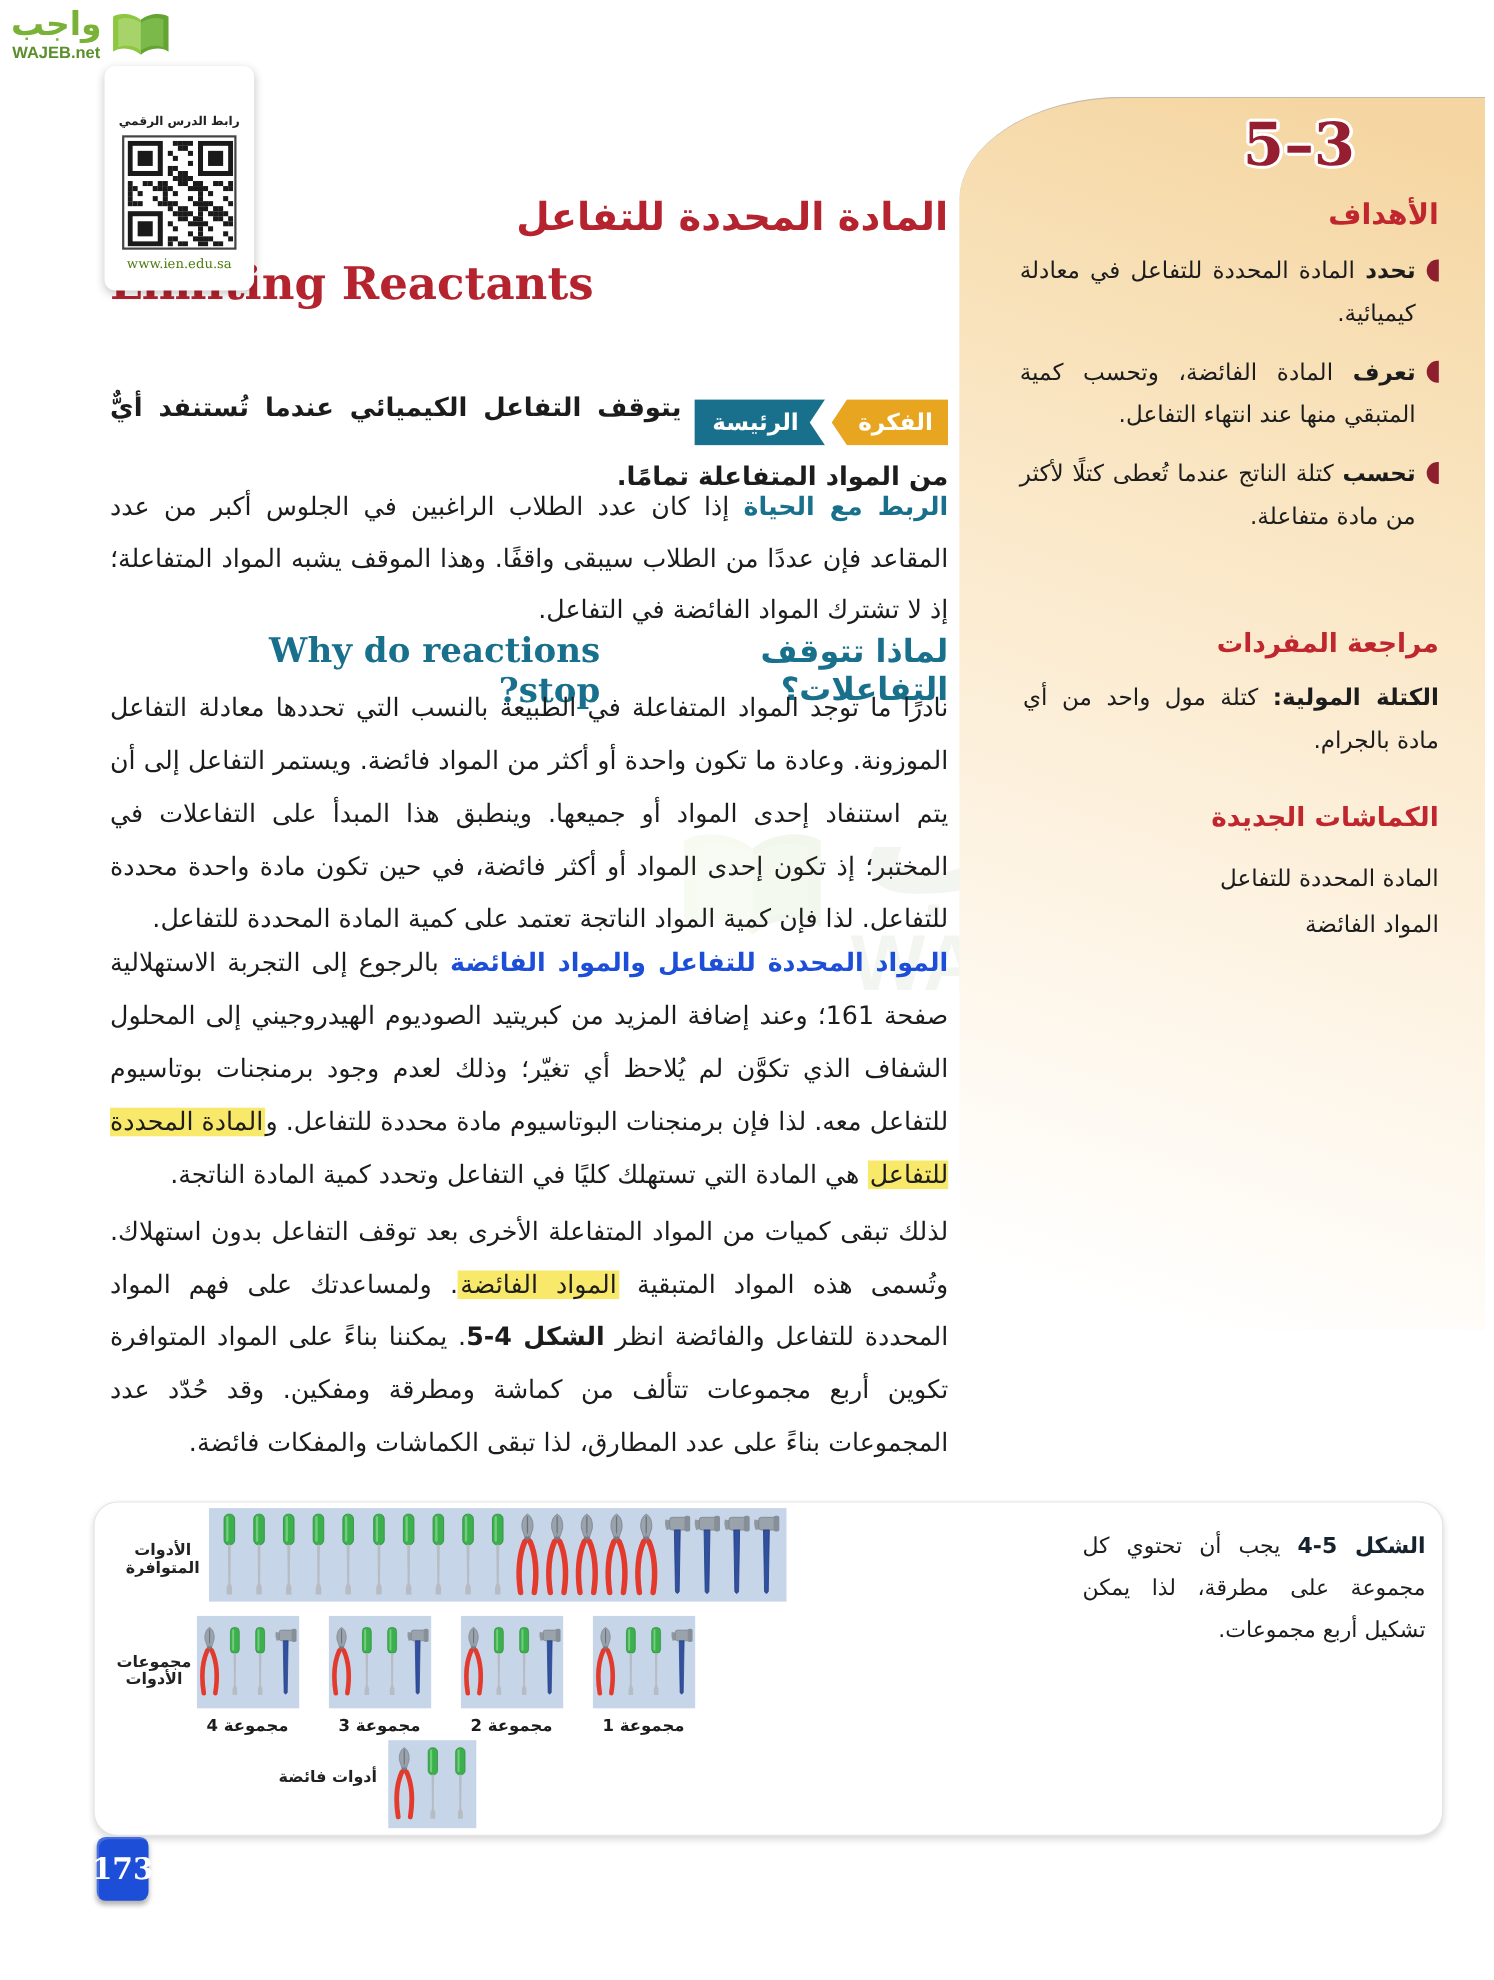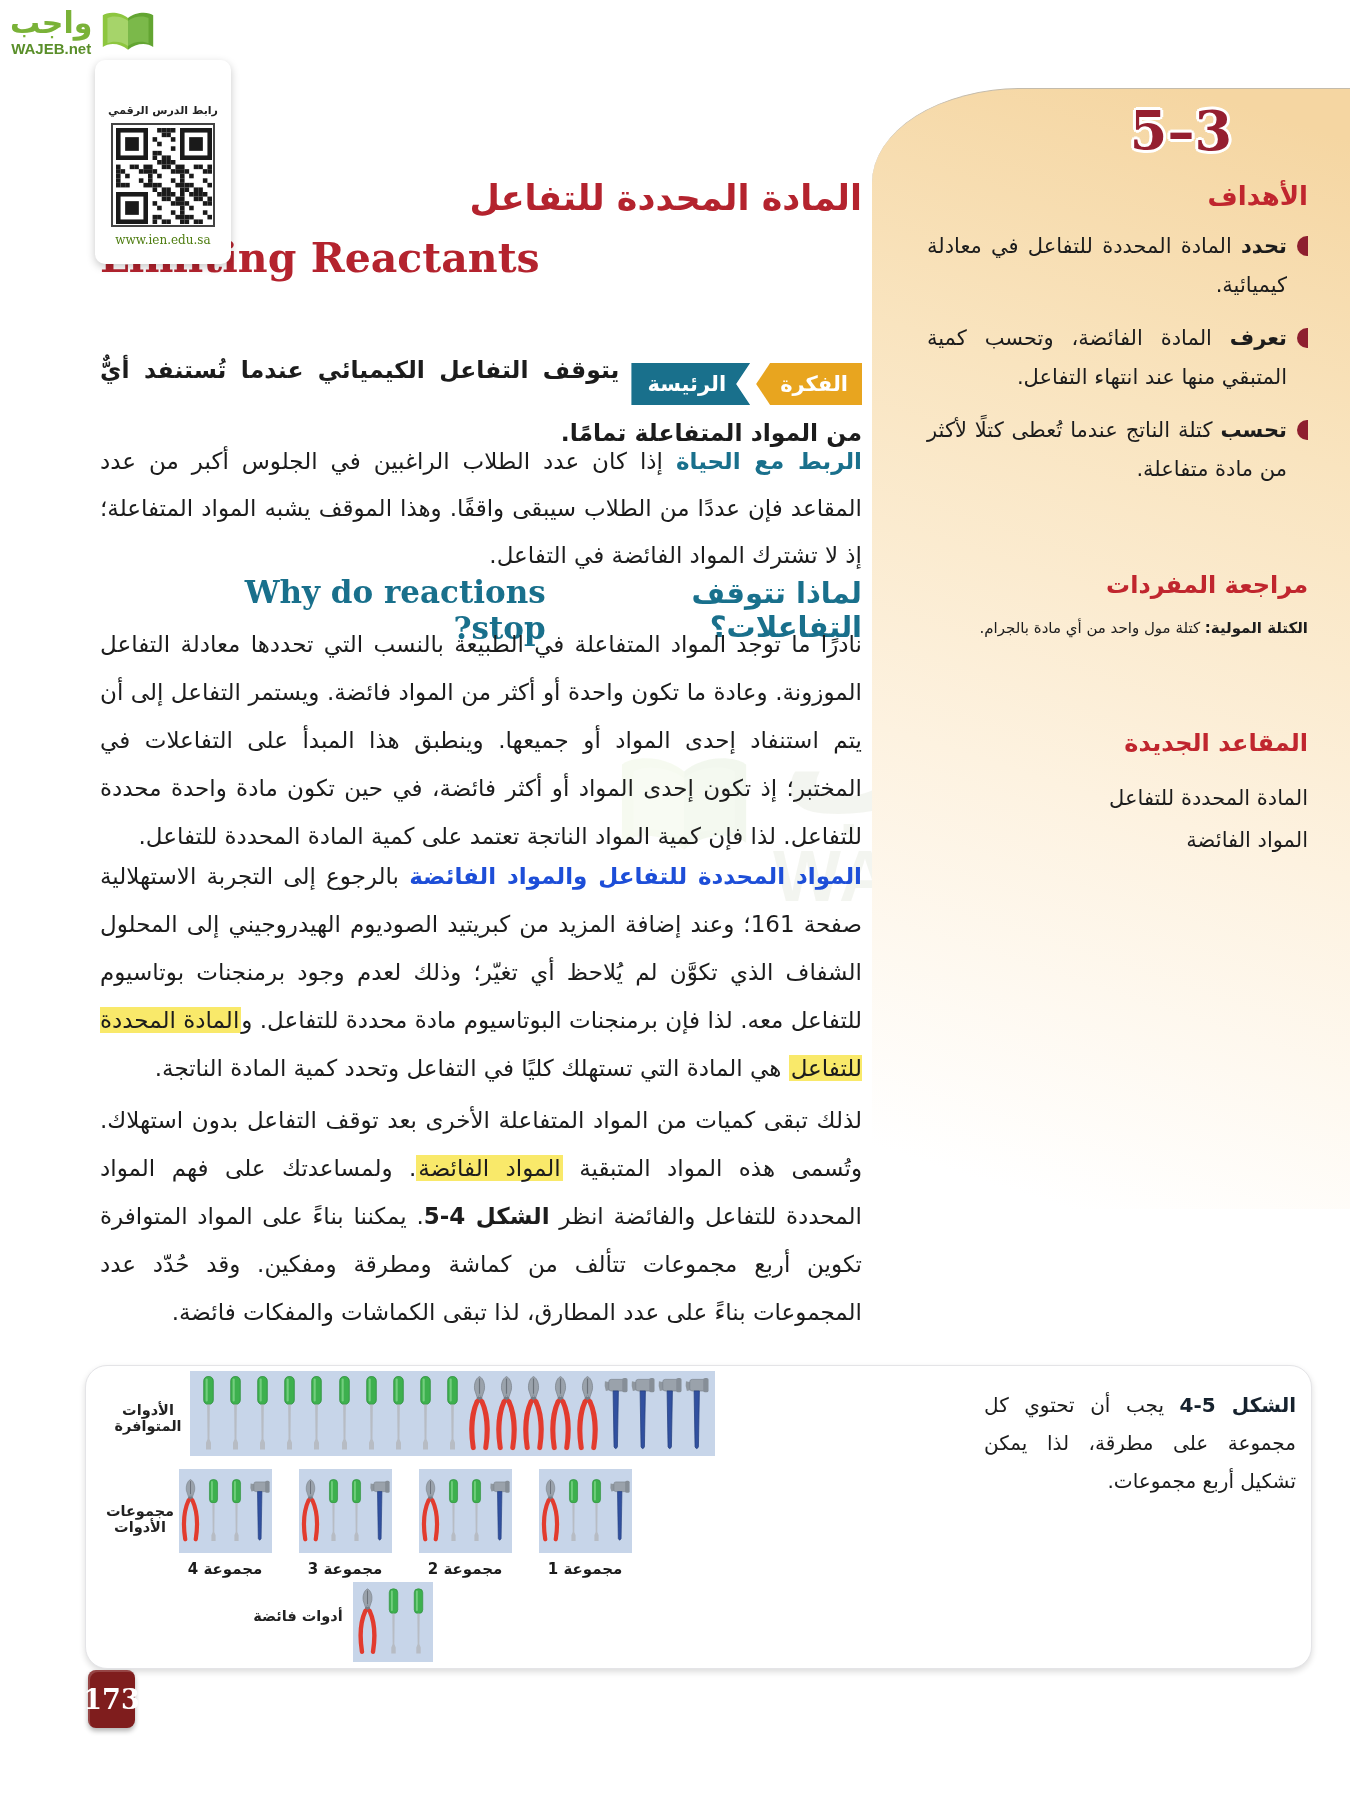--- a/index.html
+++ b/index.html
@@ -28,21 +28,21 @@
   .sec-num{position:absolute;right:118px;top:10px;font-family:"DejaVu Serif",serif;
            font-weight:bold;font-size:54px;color:#951f30;direction:ltr;
            text-shadow:-2px -2px 0 #fff,2px -2px 0 #fff,-2px 2px 0 #fff,2px 2px 0 #fff,0 3px 0 #fff,0 -3px 0 #fff,3px 0 0 #fff,-3px 0 0 #fff;}
   .panel-inner{position:absolute;right:0;left:0;top:0;bottom:0;direction:rtl;}
   .obj-title{position:absolute;top:92px;right:42px;font-size:26px;font-weight:bold;color:#c0262e;}
   .obj-list{position:absolute;top:138px;right:42px;left:55px;font-size:21px;line-height:39px;}
   .obj-item{display:flex;gap:10px;margin-bottom:14px;text-align:justify;}
   .obj-bullet{flex:0 0 11px;width:11px;height:20px;background:#8e1f2f;border-radius:11px 0 0 11px;margin-top:9px;}
   .obj-lead{font-weight:bold;}
   .vocab-title{position:absolute;top:482px;right:42px;font-size:24px;font-weight:bold;color:#c0262e;}
-  .vocab-entry{position:absolute;top:526px;right:42px;left:58px;font-size:15px;line-height:27px;text-align:justify;}
+  .vocab-entry{position:absolute;top:526px;right:42px;left:58px;font-size:21px;line-height:39px;text-align:justify;}
   .vocab-term{font-weight:bold;}
   .newvocab-title{position:absolute;top:640px;right:42px;font-size:24px;font-weight:bold;color:#c0262e;}
   .newvocab-list{position:absolute;top:688px;right:42px;left:40px;font-size:21px;line-height:42px;}
 
   
   .main-col{left:100px;top:0;width:762px;height:1360px;}
   .title-ar{position:absolute;top:178px;right:0;width:100%;text-align:right;direction:rtl;
             font-size:35px;font-weight:bold;color:#b4232e;}
   .title-en{position:absolute;top:234px;left:0;font-family:"DejaVu Serif",serif;
             font-size:41px;font-weight:bold;color:#b4232e;}
@@ -79,21 +79,21 @@
   .tools-box{background:#c7d5e9;display:flex;align-items:center;position:absolute;}
   .box-available{left:104px;top:5px;width:517px;height:85px;justify-content:space-evenly;padding:0 4px;}
   .groups-wrap{position:absolute;left:95px;top:103px;width:448px;display:flex;justify-content:space-between;}
   .group{width:88px;display:flex;flex-direction:column;align-items:center;}
   .group-box{position:relative;width:93px;height:84px;background:#c7d5e9;display:flex;
              align-items:center;justify-content:space-evenly;}
   .group-label{margin-top:7px;font-size:15px;font-weight:bold;direction:rtl;}
   .box-leftover{left:267px;top:216px;width:80px;height:80px;justify-content:space-evenly;}
 
   
-  .page-badge{left:88px;top:1670px;width:47px;height:58px;background:#7f1d1d;border-radius:8px;
+  .page-badge{left:88px;top:1670px;width:47px;height:58px;background:#1d4ed8;border-radius:8px;
               box-shadow:inset 2px 2px 0 rgba(255,255,255,.18),0 3px 5px rgba(0,0,0,.3);
               display:flex;align-items:center;justify-content:center;}
   .page-num{color:#fff;font-family:"DejaVu Serif",serif;font-weight:bold;font-size:27px;}
 
   
   .watermark{left:615px;top:695px;width:730px;display:flex;align-items:center;gap:20px;
              opacity:.075;pointer-events:none;}
   .wm-text{display:flex;flex-direction:column;align-items:center;color:#6f8343;}
   .wm-ar{font-size:140px;font-weight:bold;line-height:1;}
   .wm-en{font-size:72px;font-weight:bold;letter-spacing:2px;font-family:"Liberation Sans","DejaVu Sans",sans-serif;}
@@ -301,21 +301,21 @@
       </div>
       <div class="obj-item">
         <span class="obj-bullet"></span>
         <span><b class="obj-lead">تحسب</b><span> كتلة الناتج عندما تُعطى كتلًا لأكثر من مادة متفاعلة.</span></span>
       </div>
     </div>
     <div class="vocab-title">مراجعة المفردات</div>
     <div class="vocab-entry">
       <span class="vocab-term">الكتلة المولية:</span><span> كتلة مول واحد من أي مادة بالجرام.</span>
     </div>
-    <div class="newvocab-title">المقاعد الجديدة</div>
+    <div class="newvocab-title">الكماشات الجديدة</div>
     <div class="newvocab-list">
       <div>المادة المحددة للتفاعل</div>
       <div>المواد الفائضة</div>
     </div>
   </div>
 </div>
 
 <div class="abs main-col">
   <h1 class="title-ar" style="margin:0;">المادة المحددة للتفاعل</h1>
   <h2 class="title-en" style="margin:0;">Limiting Reactants</h2>

